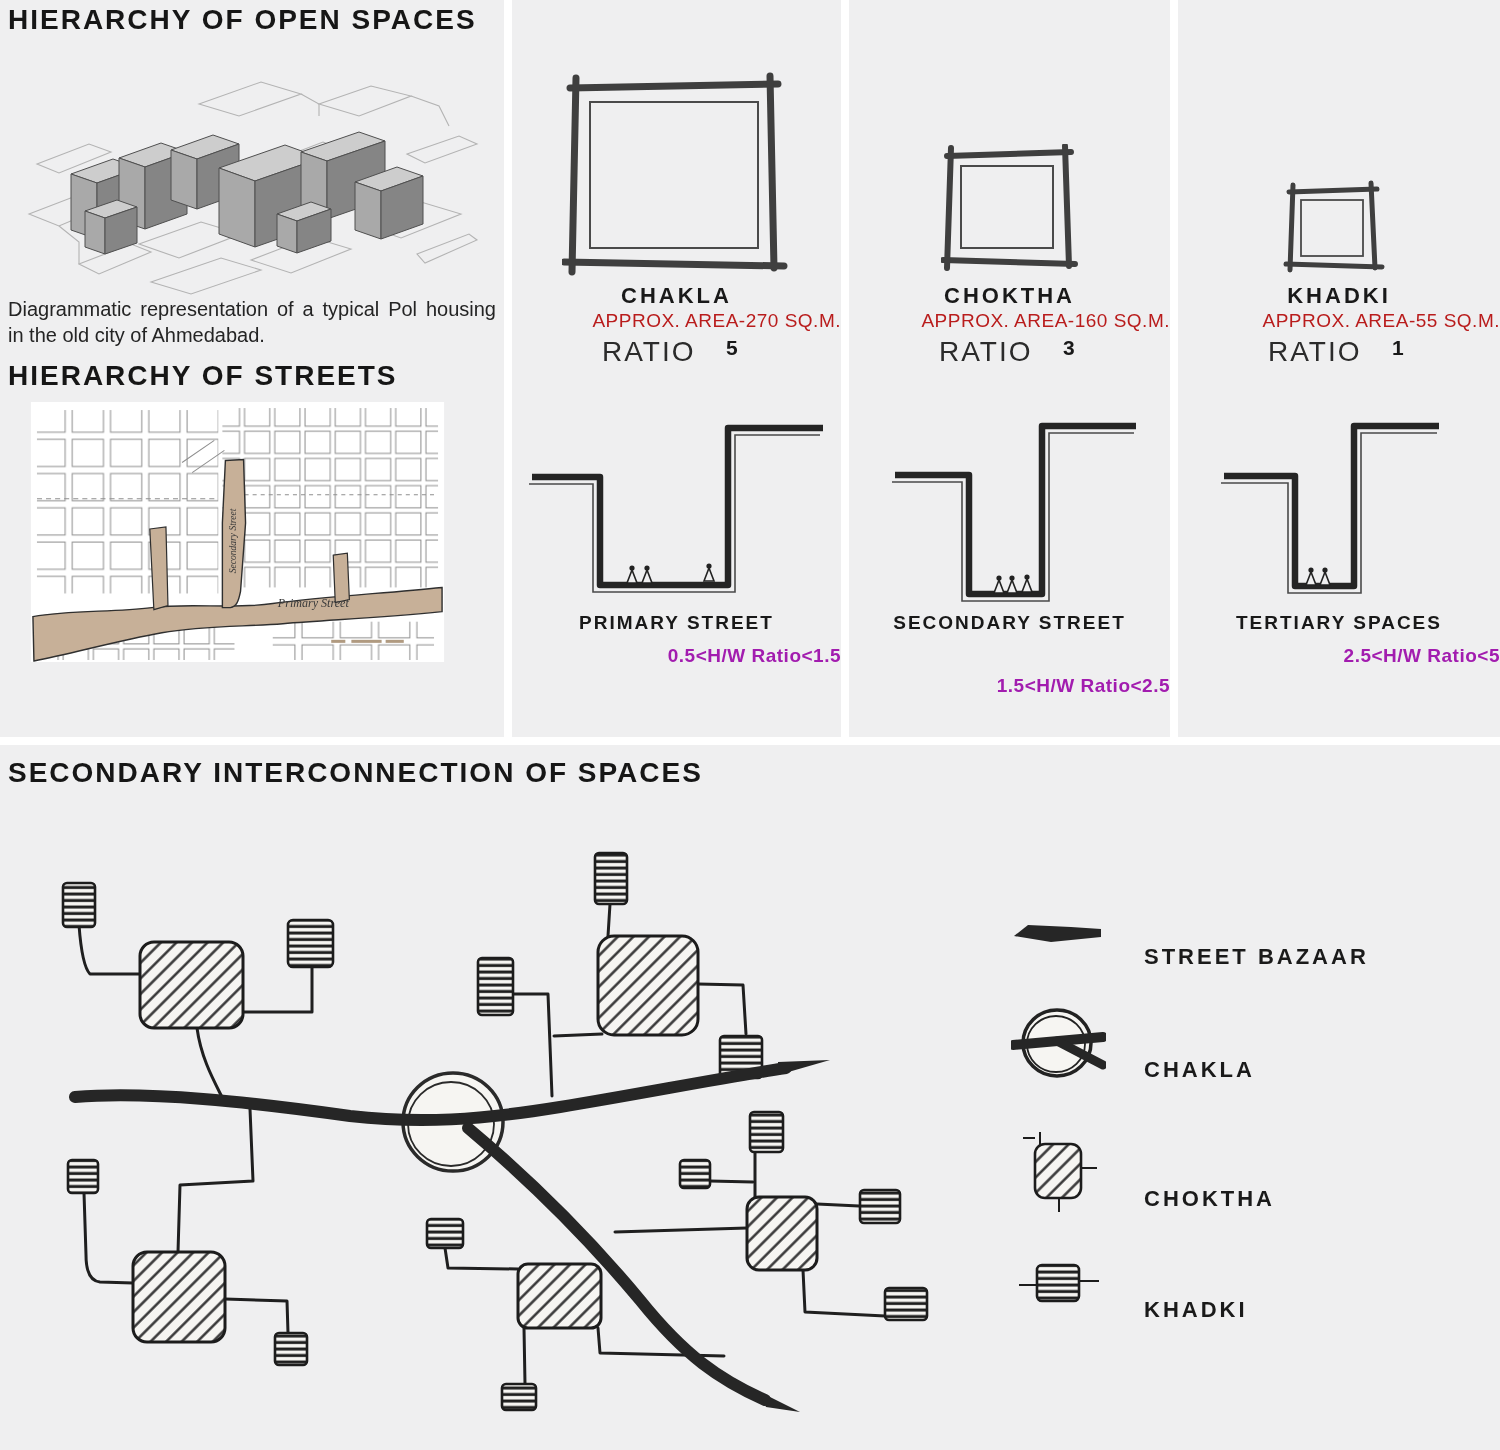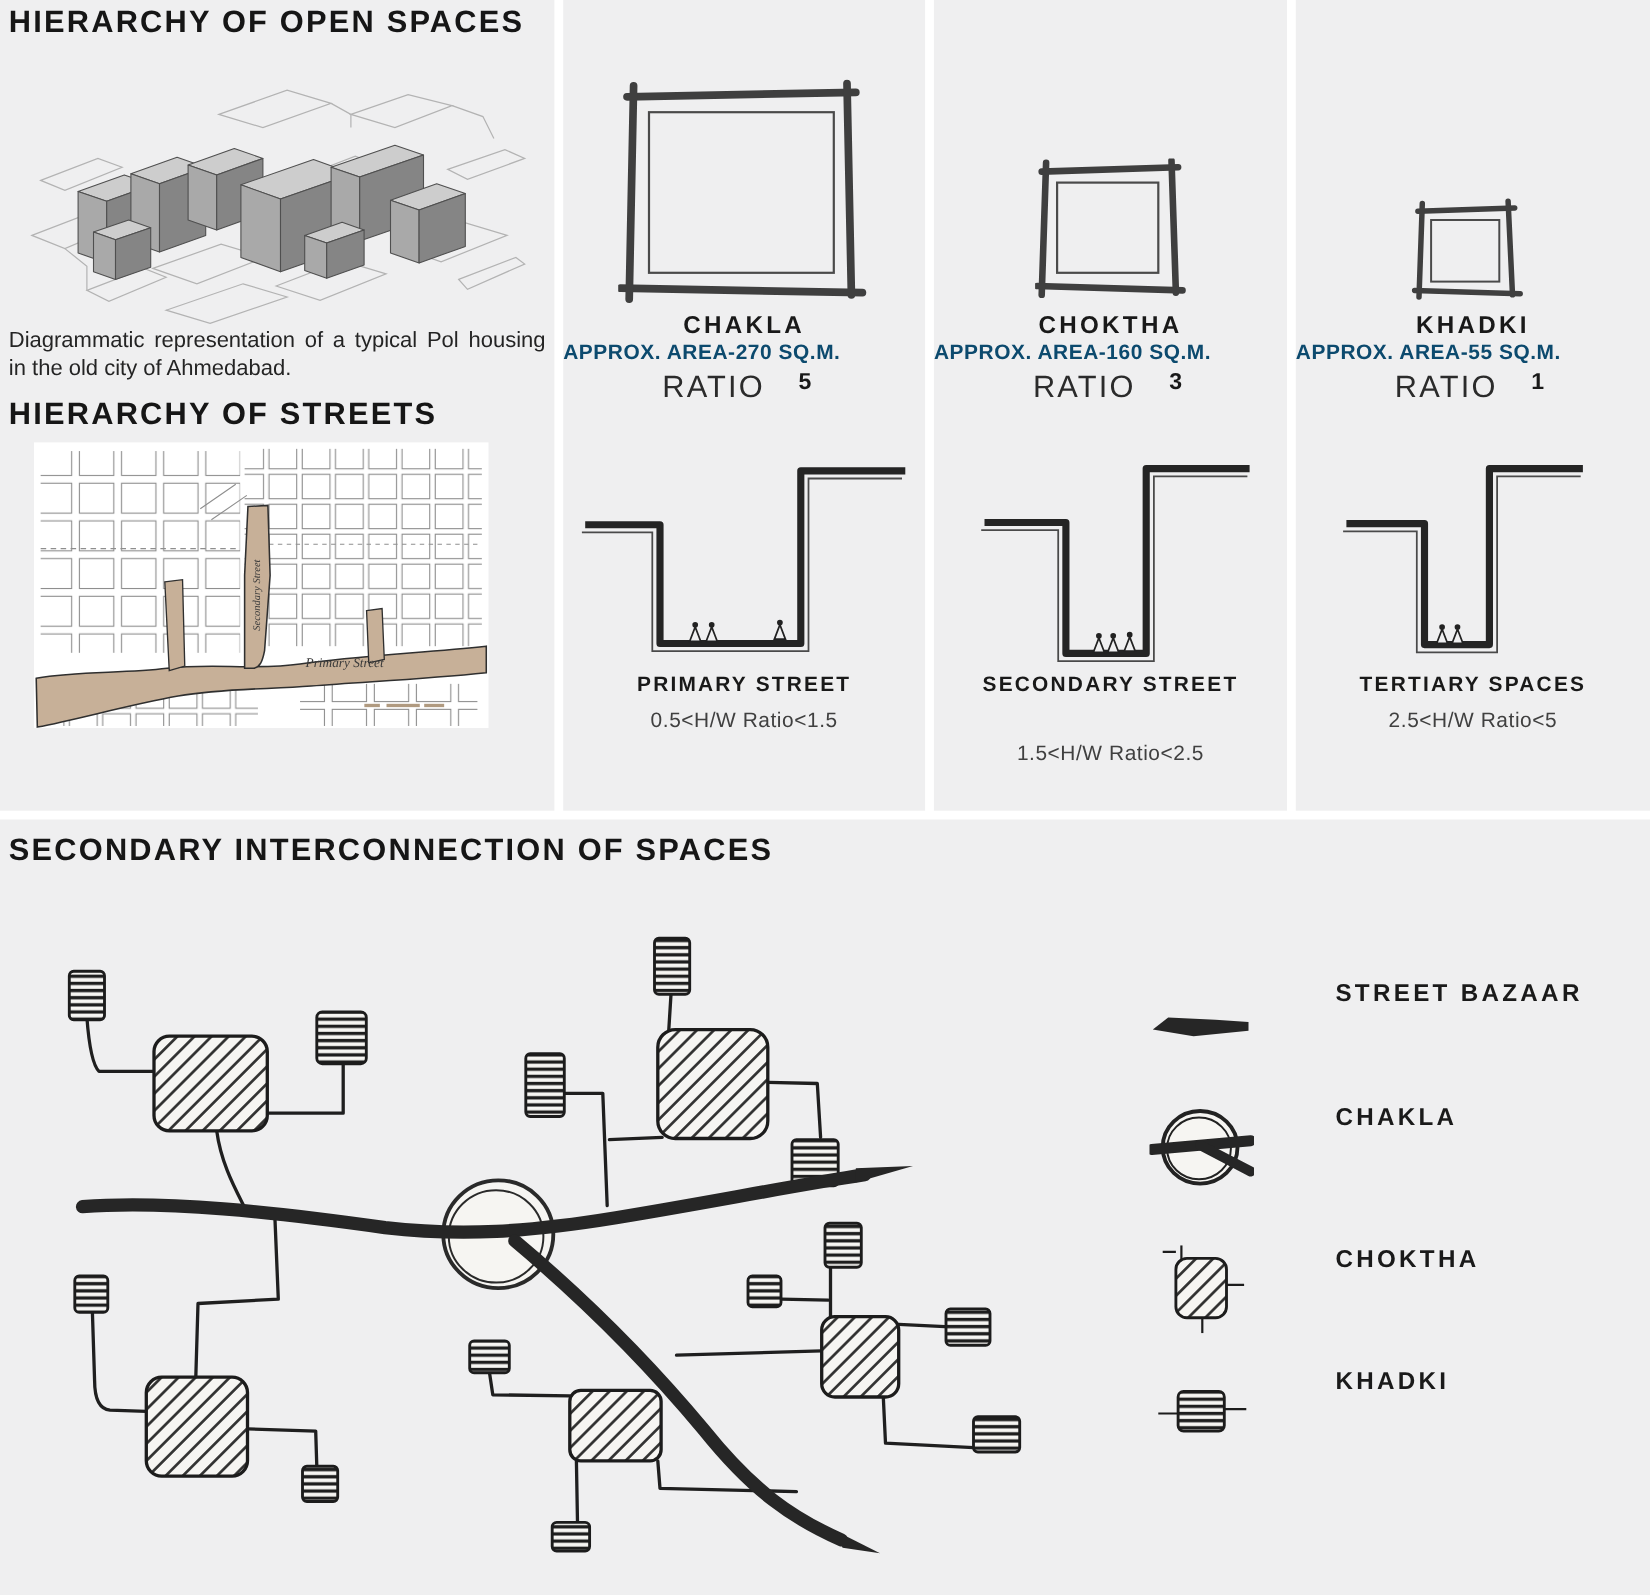--- a/index.html
+++ b/index.html
@@ -8,27 +8,27 @@
   .panel{position:absolute;top:0;height:737px;background:#efeff0;}
   .panel-a{left:0;width:504px;}
   .panel-b{left:512px;width:329px;}
   .panel-c{left:849px;width:321px;}
   .panel-d{left:1178px;width:322px;}
   .bottom-section{position:absolute;left:0;top:745px;width:1500px;height:705px;background:#efeff0;}
   .h1{position:absolute;font-size:28px;font-weight:700;letter-spacing:2px;color:#161616;white-space:nowrap;}
   .caption{position:absolute;font-size:20px;line-height:1.32;text-align:justify;color:#242424;}
   .abs{position:absolute;}
   .sp-name{position:absolute;left:0;width:100%;text-align:center;font-size:22px;font-weight:700;letter-spacing:3px;color:#191919;}
-  .sp-area{position:absolute;left:0;width:100%;text-align:left;font-size:19px;font-weight:700;letter-spacing:.5px;color:#0c4a6e;}
+  .sp-area{position:absolute;left:0;width:100%;text-align:right;font-size:19px;font-weight:400;letter-spacing:.5px;color:#b91c1c;}
   .ratio-row{position:absolute;left:0;width:100%;height:26px;}
   .ratio-label{position:absolute;left:90px;font-size:28px;letter-spacing:2px;color:#2b2b2b;}
   .ratio-value{position:absolute;left:214px;font-size:21px;font-weight:700;color:#191919;}
   .st-name{position:absolute;left:0;width:100%;text-align:center;font-size:19px;font-weight:700;letter-spacing:2px;color:#191919;}
-  .st-ratio{position:absolute;left:0;width:100%;text-align:center;font-size:19px;font-weight:400;letter-spacing:.5px;color:#404040;}
-  .legend-row{position:absolute;left:1045px;width:430px;height:80px;display:flex;align-items:flex-start;gap:36px;}
+  .st-ratio{position:absolute;left:0;width:100%;text-align:right;font-size:19px;font-weight:700;letter-spacing:.5px;color:#a21caf;}
+  .legend-row{position:absolute;left:1011px;width:430px;height:80px;display:flex;align-items:flex-end;}
   .legend-icon{width:95px;height:80px;flex:none;}
   .legend-label{margin-left:38px;font-size:22px;font-weight:700;letter-spacing:3px;color:#1a1a1a;white-space:nowrap;}
   svg{display:block;}
 </style>
 </head>
 <body>
 
 <svg width="0" height="0" style="position:absolute">
   <defs>
     <pattern id="hatchD" width="11" height="11" patternUnits="userSpaceOnUse" patternTransform="rotate(-45)">

